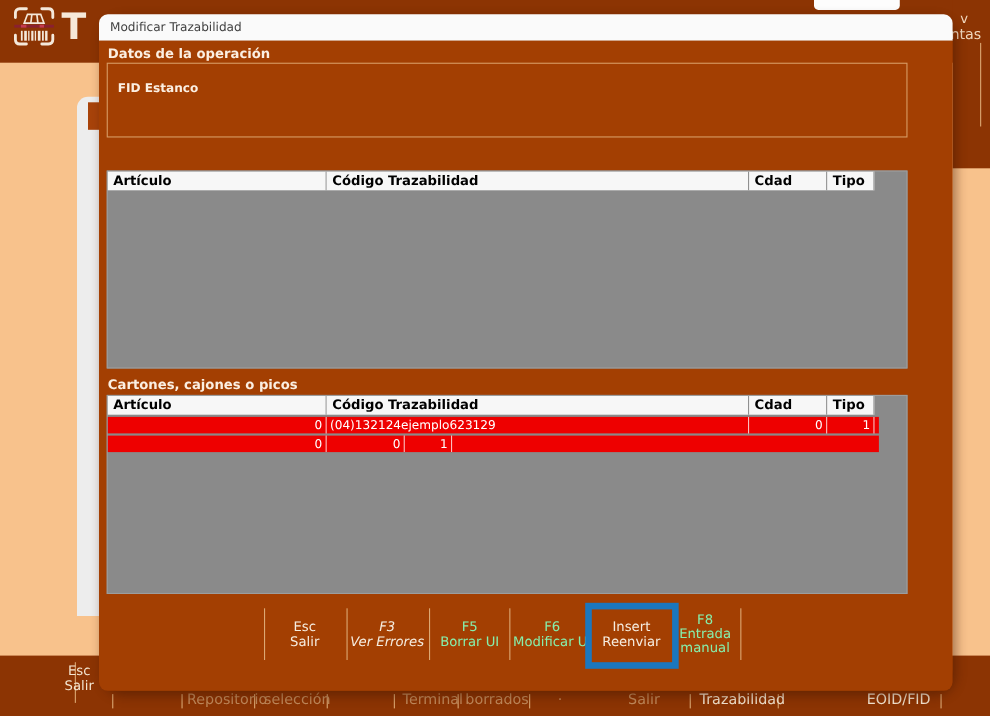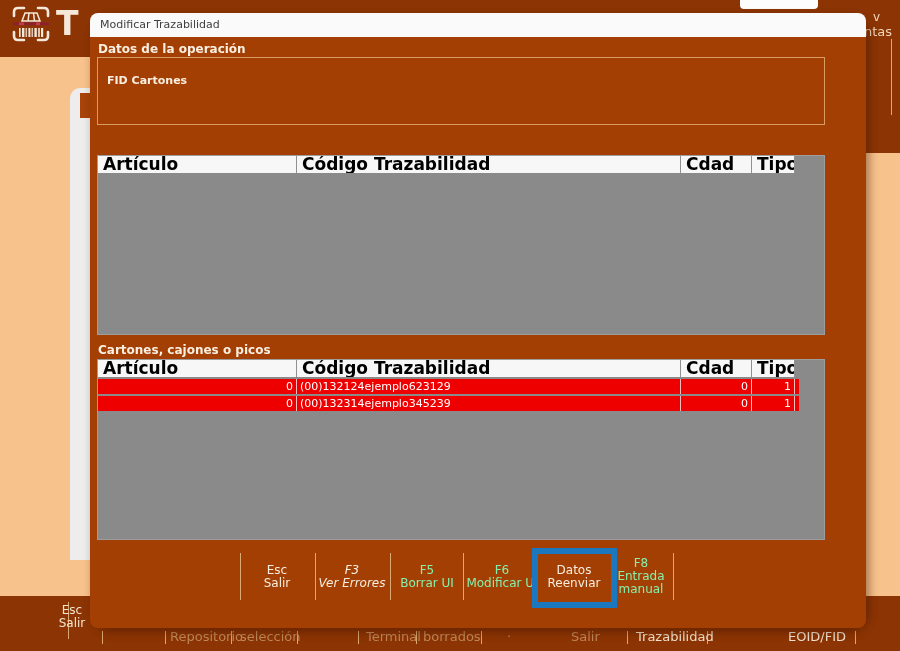--- a/index.html
+++ b/index.html
@@ -30,21 +30,21 @@
   .titlebar{height:24px;background:#FAFAFA;border-radius:8px 8px 0 0;font-size:11px;color:#3F3F3F;
             line-height:24px;padding-left:10px;}
   .dbody{position:relative;height:591px;background:var(--dialog-bg);border-radius:0 0 8px 8px;}
   .sec-label{position:absolute;left:8px;font-size:12px;font-weight:bold;color:#FBEFE2;}
   .datos-box{position:absolute;left:7px;top:20px;width:728px;height:68px;border:1px solid #D79B64;}
   .fid-label{position:absolute;left:17px;top:37px;font-size:11px;font-weight:bold;color:#FBEFE2;}
   .fid-input{position:absolute;left:100px;top:33px;width:157px;height:20px;border:1px solid #555;
              font-size:13px;font-weight:bold;color:#111;padding:0 3px;background:#fff;}
   .tbl{position:absolute;left:7px;width:728px;background:var(--table-bg);border:1px solid #9d9d9d;}
   .tbl-header{display:flex;height:17px;}
-  .th{background:#F7F7F7;font-size:17px;font-weight:bold;color:#000;line-height:16px;
+  .th{background:#F7F7F7;font-size:12px;font-weight:bold;color:#000;line-height:16px;
       padding-left:5px;border-right:1px solid #909090;overflow:hidden;white-space:nowrap;}
   .tbl-row{display:flex;height:15px;background:var(--row-red);margin-top:2px;}
   .td{font-size:11px;color:#fff;line-height:15px;border-right:1px solid rgba(255,255,255,.75);
       overflow:hidden;white-space:nowrap;}
   .td.num{text-align:right;padding-right:3px;}
   .td.txt{padding-left:3px;}
   
   .footer-sep{position:absolute;top:516px;width:1px;height:47px;background:#DCA873;}
   .fbtn{position:absolute;top:516px;width:80px;height:47px;display:flex;flex-direction:column;
         justify-content:center;text-align:center;font-size:12px;line-height:13px;cursor:default;}
@@ -127,48 +127,47 @@
         <div class="tb-item active" style="left: 636px;">Trazabilidad</div>
         <div class="tb-item active" style="left: 788px;">EOID/FID</div>
       </div>
   </div>
 
   <div class="dialog">
     <div class="titlebar">Modificar Trazabilidad</div>
     <div class="dbody">
       <div class="sec-label" style="top:5px">Datos de la operación</div>
       <div class="datos-box"></div>
-      <div class="fid-label">FID Cartones</div>
+      <div class="fid-label">FID Estanco</div>
 
       <div class="tbl" style="top:118px;height:180px" id="tbl-0">
           <div class="tbl-header">
             <div class="th" style="width: 199px;">Artículo</div>
             <div class="th" style="width: 384px;">Código Trazabilidad</div>
             <div class="th" style="width: 71px;">Cdad</div>
             <div class="th" style="width: 43px;">Tipo</div>
           </div>
         </div>
 
       <div class="sec-label" style="top:306px">Cartones, cajones o picos</div>
       <div class="tbl" style="top:322px;height:181px" id="tbl-1">
           <div class="tbl-header">
             <div class="th" style="width: 199px;">Artículo</div>
             <div class="th" style="width: 384px;">Código Trazabilidad</div>
             <div class="th" style="width: 71px;">Cdad</div>
             <div class="th" style="width: 43px;">Tipo</div>
           </div>
           <div class="tbl-row" style="width: 701px;">
             <div class="td num" style="width: 199px;">0</div>
-            <div class="td txt" style="width: 384px;">(00)132124ejemplo623129</div>
+            <div class="td txt" style="width: 384px;">(04)132124ejemplo623129</div>
             <div class="td num" style="width: 71px;">0</div>
             <div class="td num" style="width: 43px;">1</div>
           </div>
           <div class="tbl-row" style="width: 701px;">
             <div class="td num" style="width: 199px;">0</div>
-            <div class="td txt" style="width: 384px;">(00)132314ejemplo345239</div>
             <div class="td num" style="width: 71px;">0</div>
             <div class="td num" style="width: 43px;">1</div>
           </div>
         </div>
 
       <div id="footer">
           <div class="footer-sep" style="left: 150px;"></div>
           <div class="footer-sep" style="left: 225px;"></div>
           <div class="footer-sep" style="left: 300px;"></div>
           <div class="footer-sep" style="left: 373px;"></div>
@@ -183,21 +182,21 @@
           </div>
           <div class="fbtn off" style="left: 297px;">
             <div>F5</div>
             <div>Borrar UI</div>
           </div>
           <div class="fbtn off" style="left: 372px;">
             <div>F6</div>
             <div>Modificar UI</div>
           </div>
           <div class="fbtn on" style="left: 444px;">
-            <div>Datos</div>
+            <div>Insert</div>
             <div>Reenviar</div>
           </div>
           <div class="fbtn off" style="left: 511px;">
             <div>F8</div>
             <div>Entrada manual</div>
           </div>
         </div>
       <div class="hl-box"></div>
     </div>
   </div>

